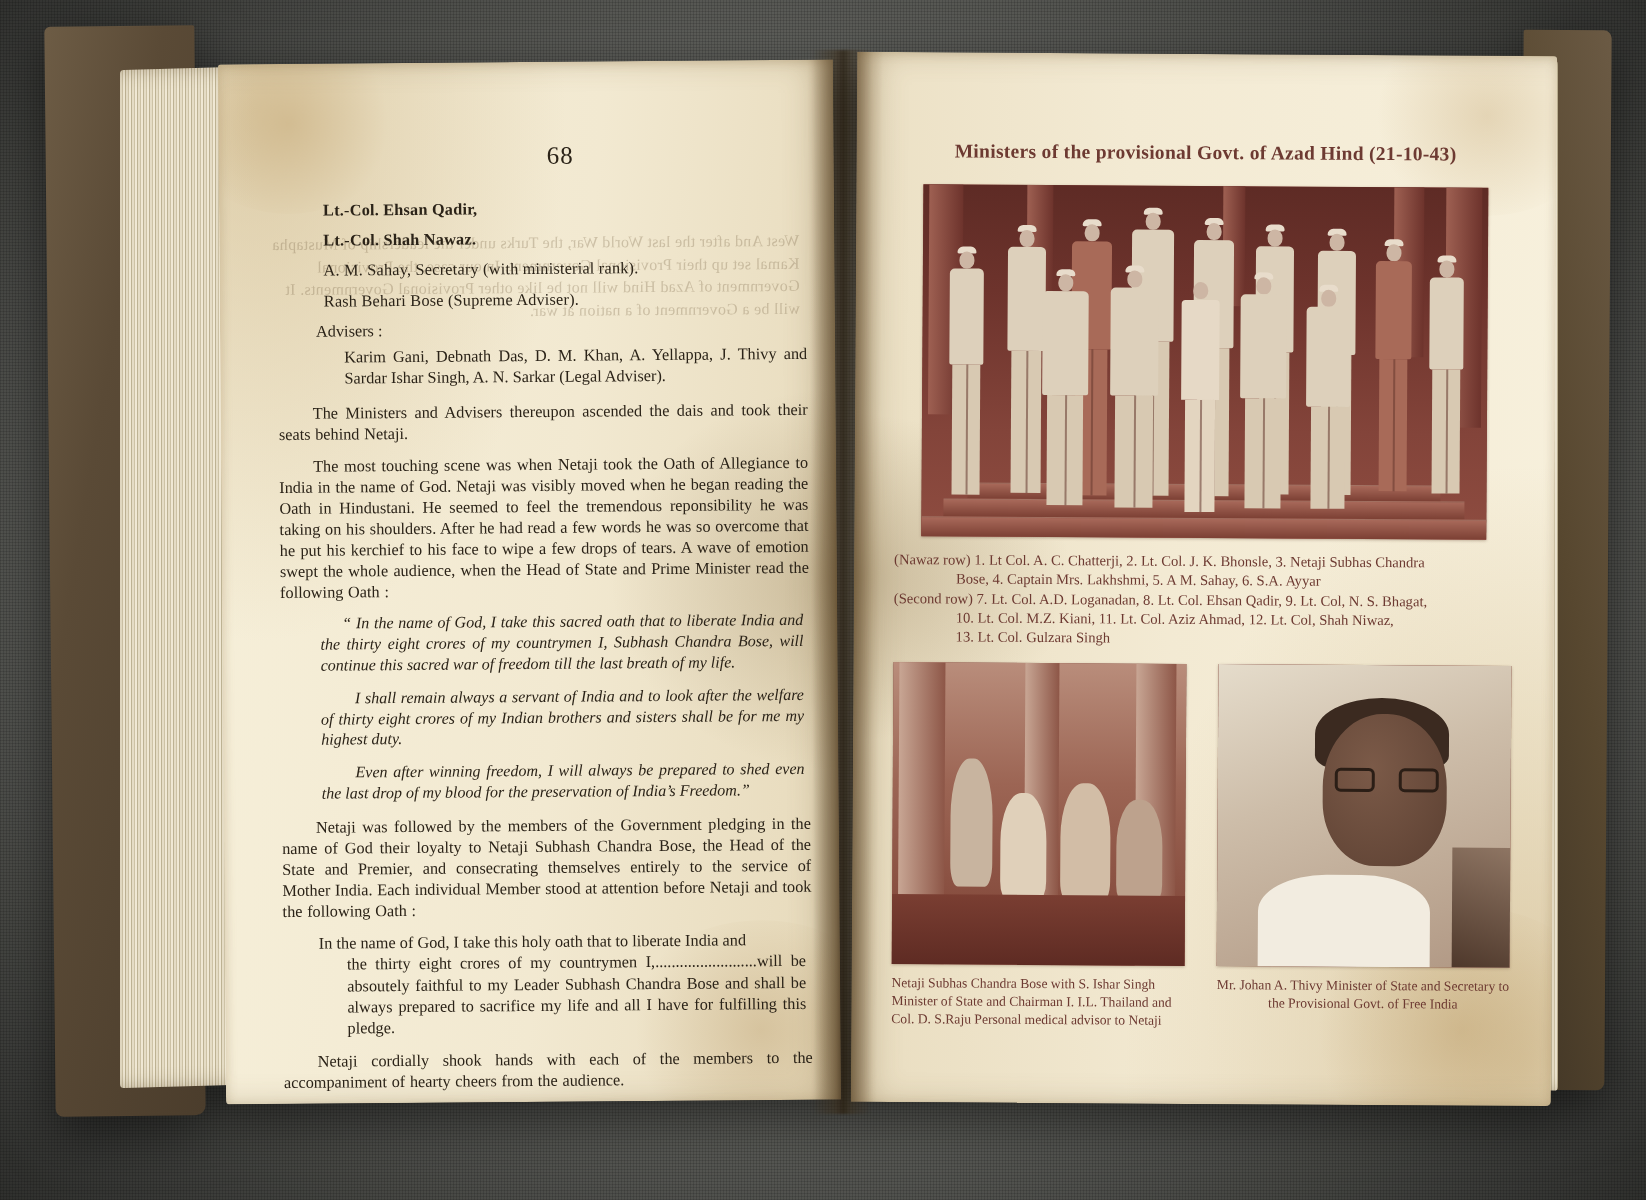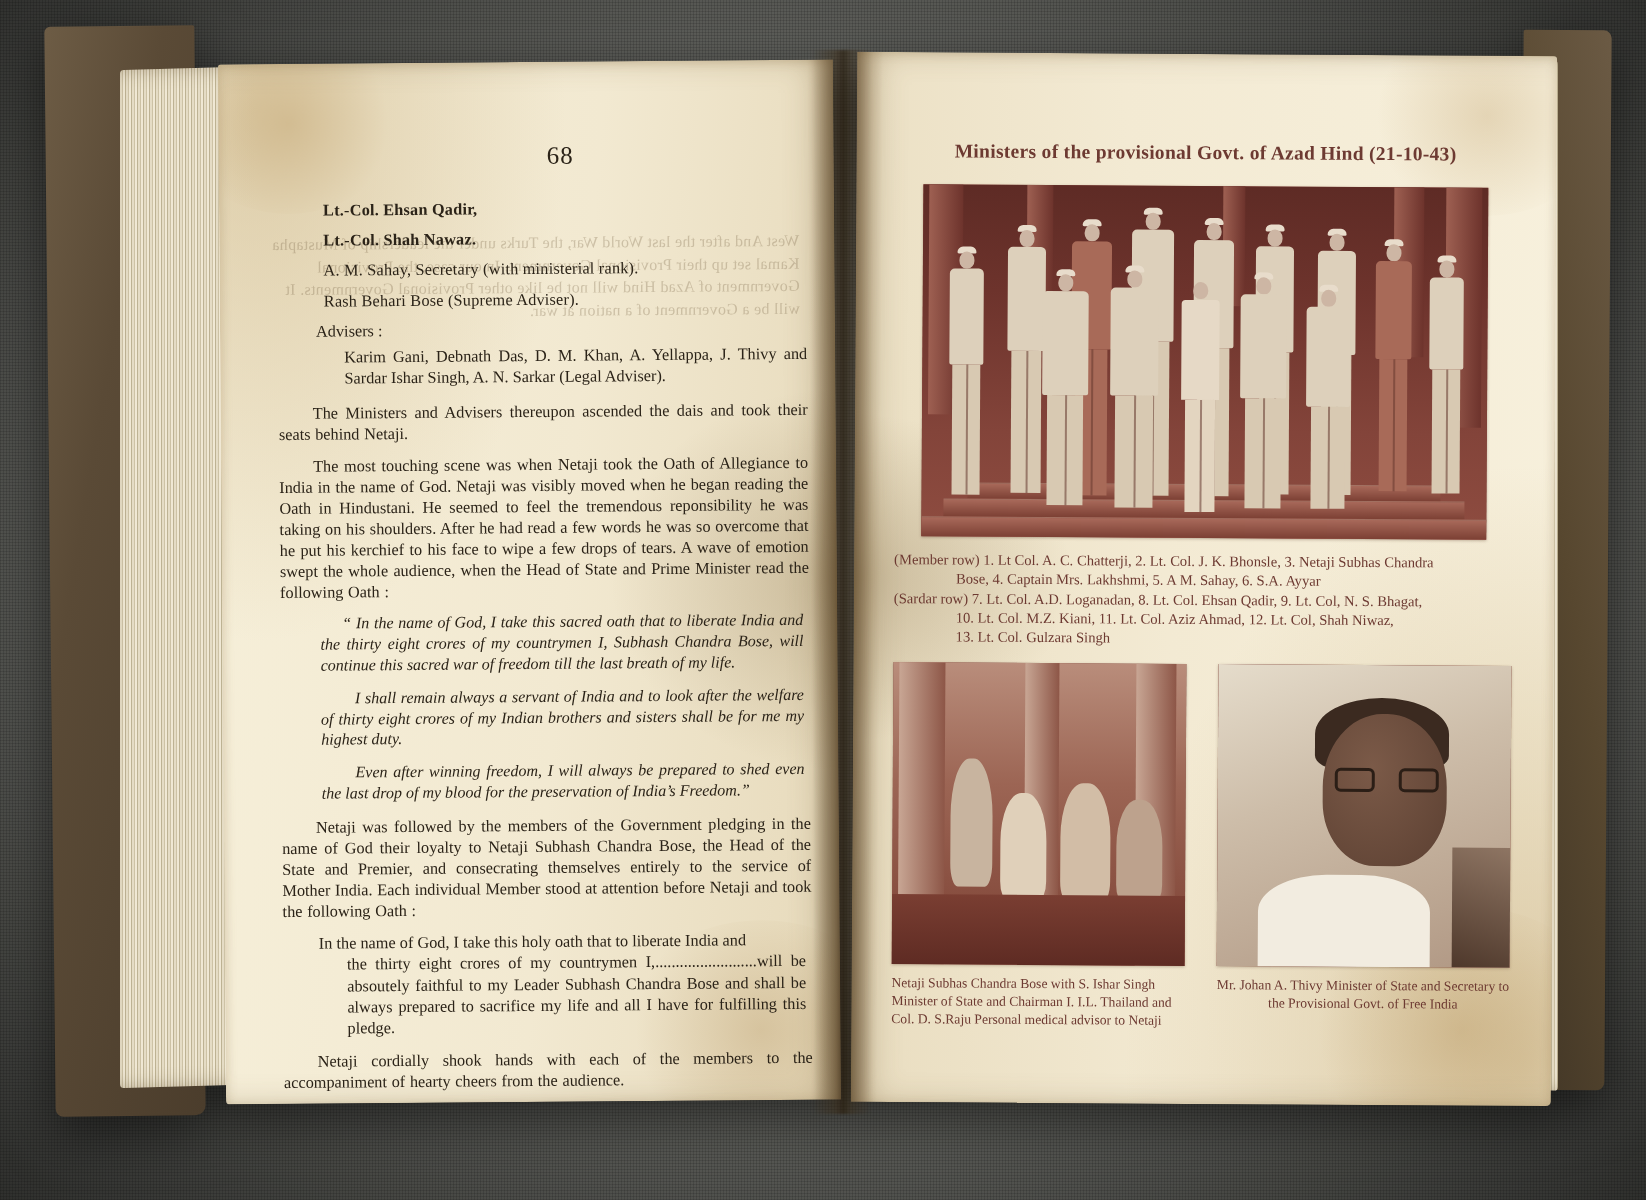--- a/index.html
+++ b/index.html
@@ -493,26 +493,26 @@
         <div class="fig" style="left:382px; top:98px; width:48px; height:222px;">
           <div class="cap" style="top:0;"></div>
             <div class="head" style="top:5px;"></div>
           <div class="torso" style="top:22px; width:44px; height:100px;"></div>
           <div class="legs" style="top:122px; width:34px; height:102px;"></div>
         </div>
       </div>
 
       <div id="caption-main">
         <span class="crow">
-          <span>(Member row)</span>
+          <span>(Nawaz row)</span>
           <span>1. Lt  Col. A. C. Chatterji, 2.  Lt. Col. J. K.  Bhonsle, 3. Netaji Subhas Chandra</span>
         </span>
         <span class="cont">Bose, 4. Captain Mrs. Lakhshmi, 5. A M. Sahay, 6. S.A. Ayyar</span>
         <span class="crow">
-          <span>(Sardar row)</span>
+          <span>(Second row)</span>
           <span>7. Lt. Col. A.D. Loganadan, 8. Lt. Col. Ehsan Qadir, 9. Lt. Col, N. S. Bhagat,</span>
         </span>
         <span class="cont">10. Lt. Col. M.Z. Kiani, 11. Lt.  Col. Aziz Ahmad, 12. Lt. Col, Shah Niwaz,</span>
         <span class="cont">13. Lt. Col. Gulzara Singh</span>
       </div>
 
       <div id="lower-row">
 
         <div class="lower-cell">
           <div class="ph2" id="photo-left2">

